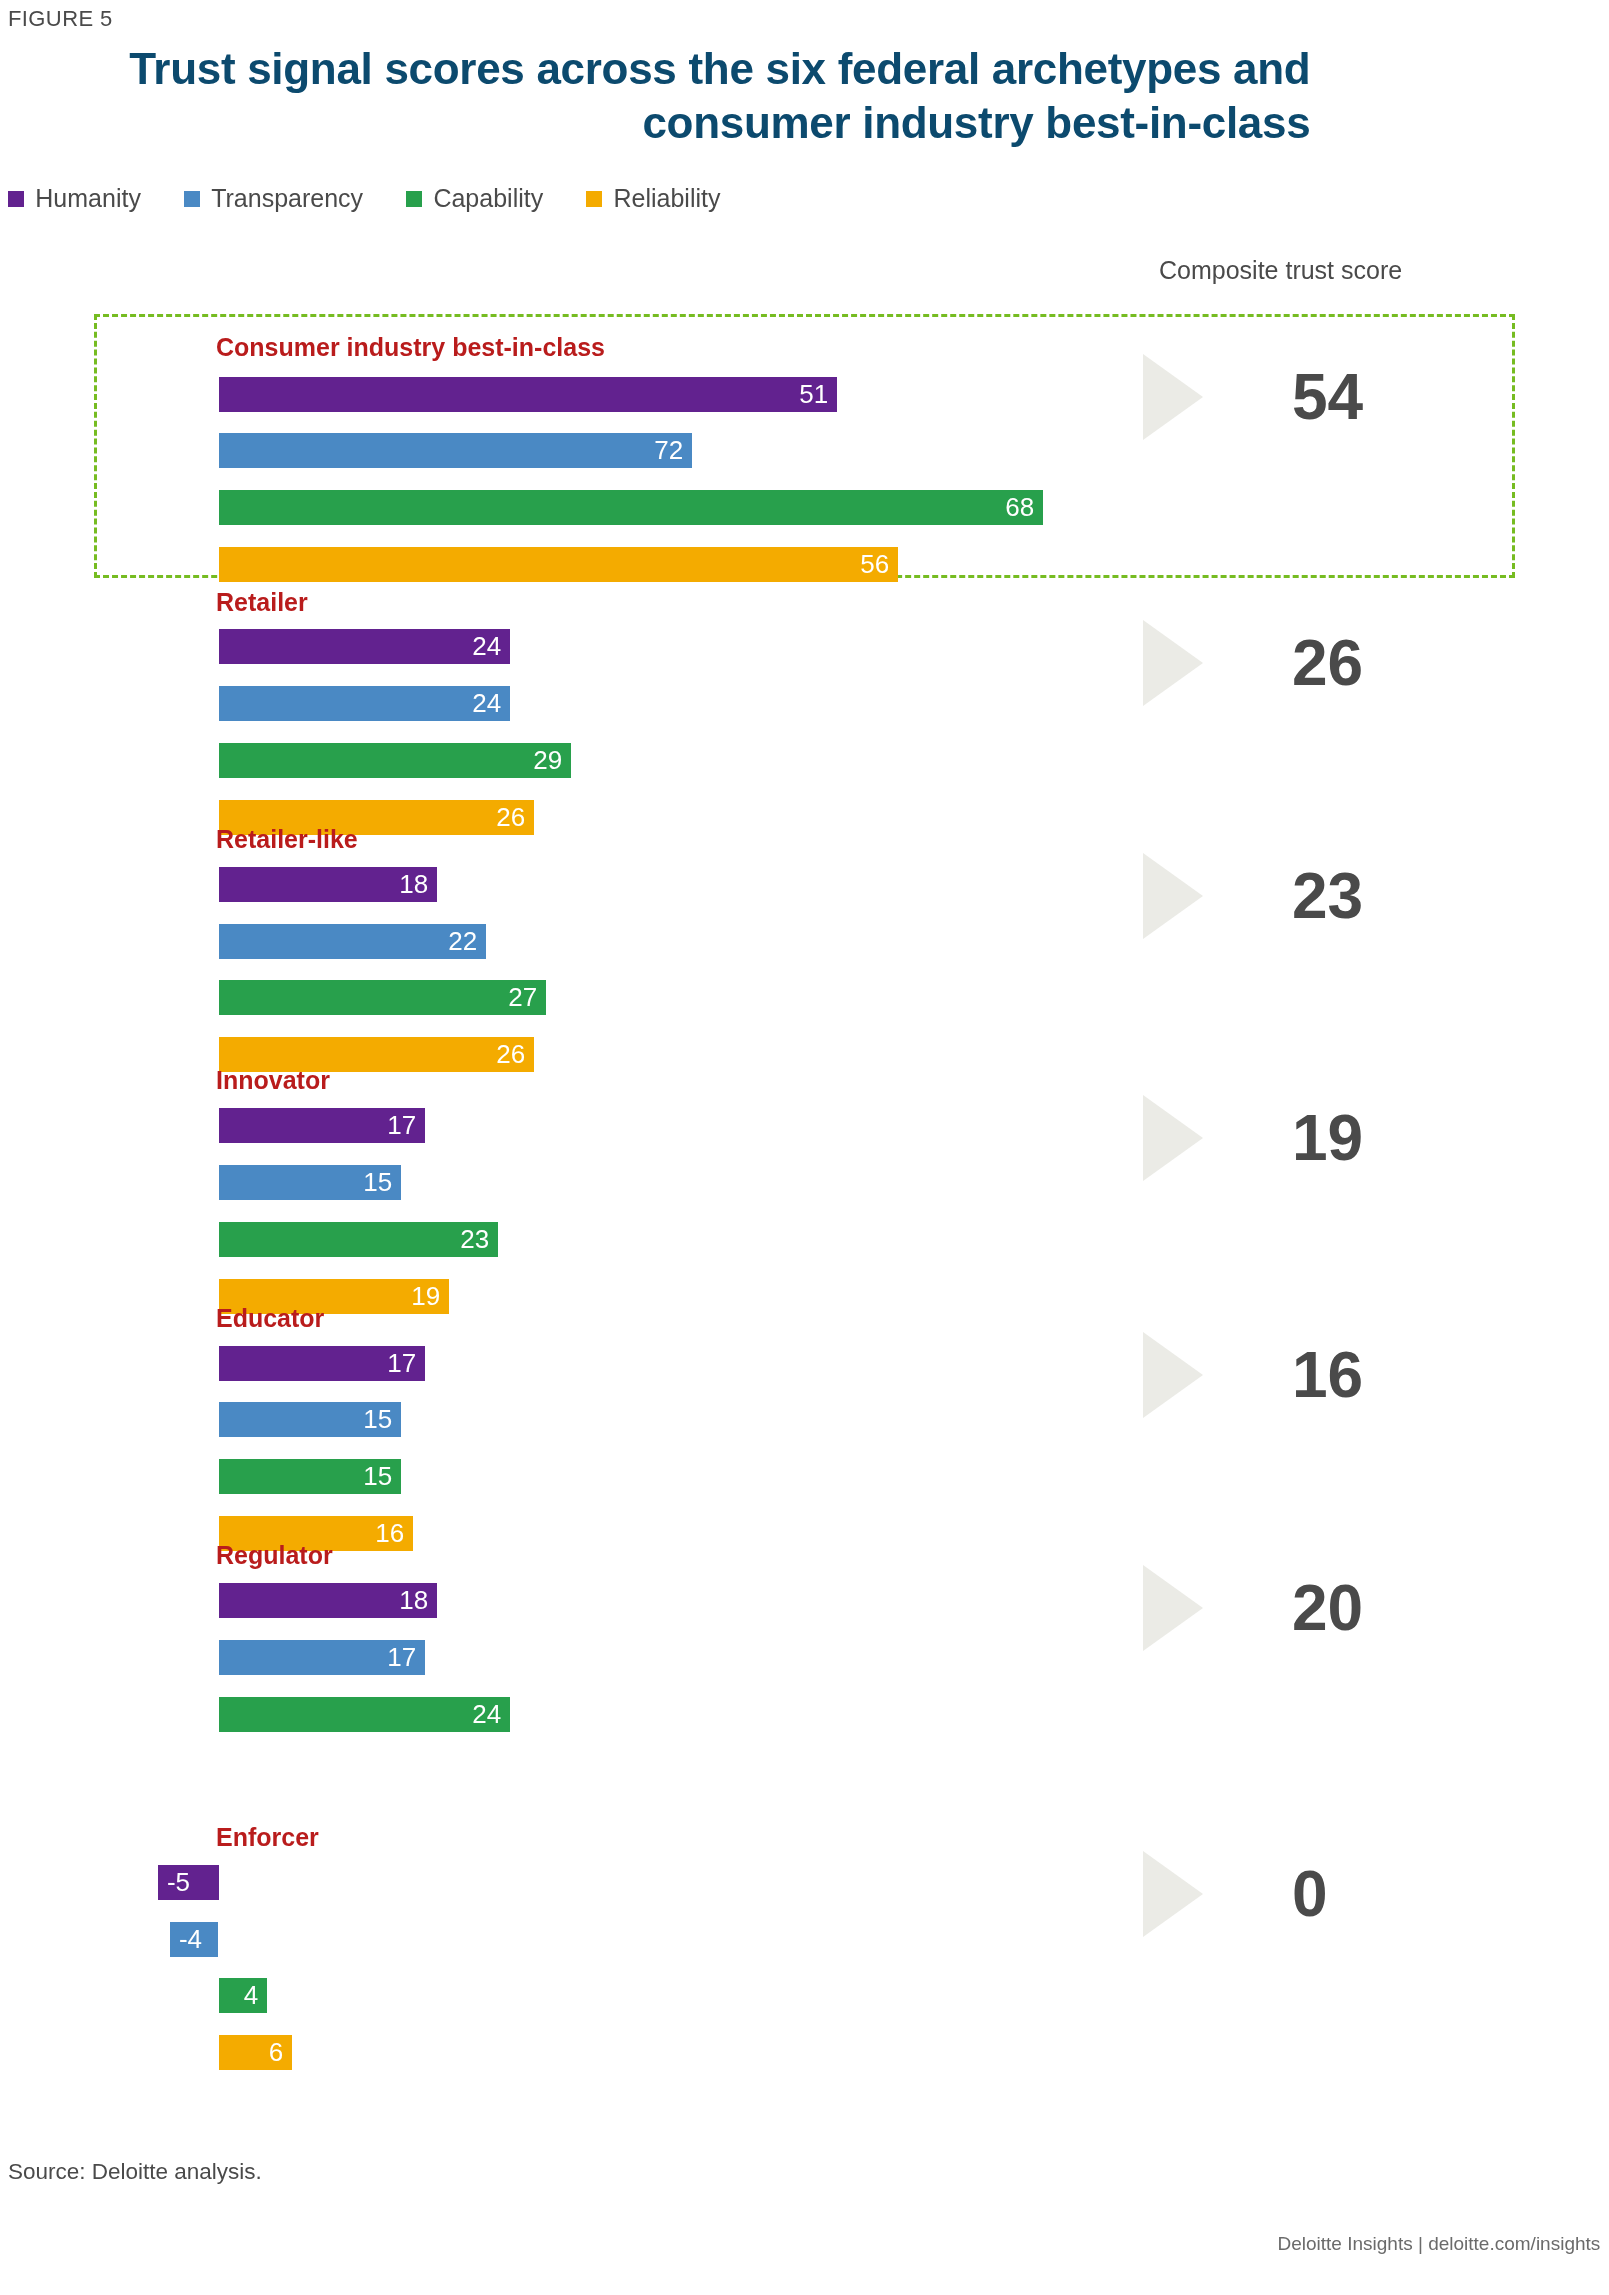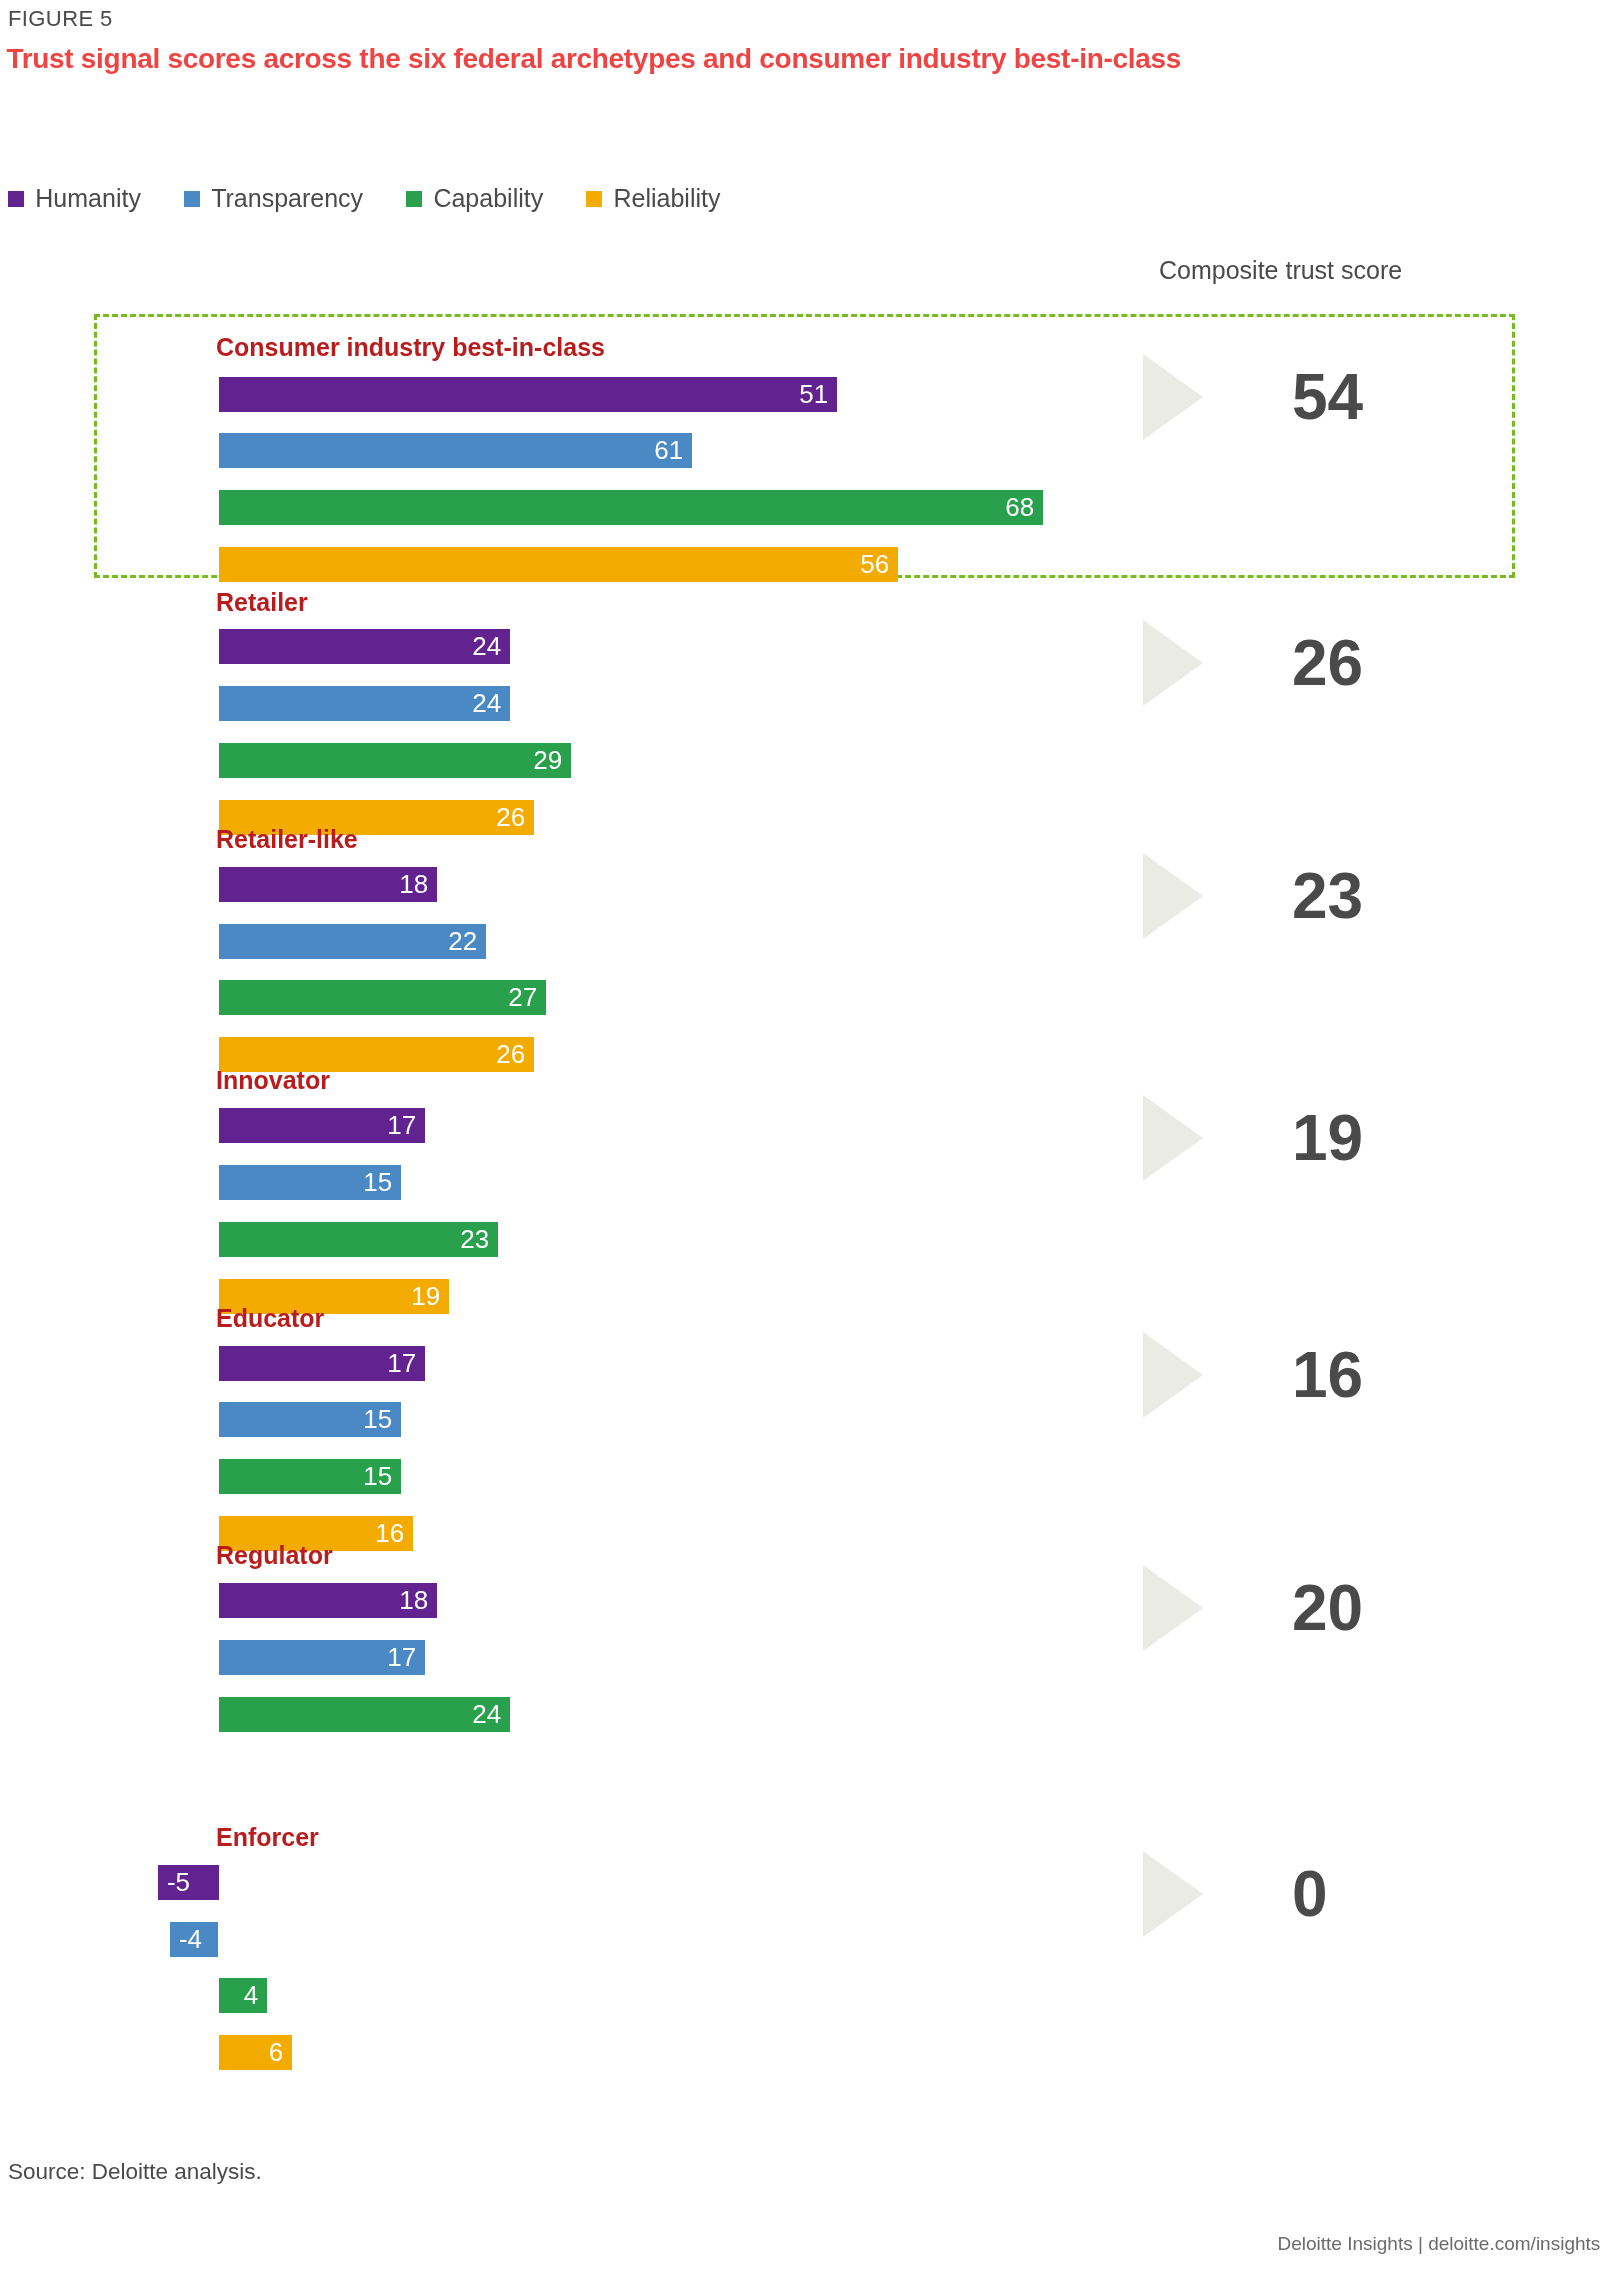--- a/index.html
+++ b/index.html
@@ -24,25 +24,26 @@
     letter-spacing: 0.4px;
     color: #4a4a4a;
     font-family: "Liberation Sans", sans-serif;
   }
 
   .chart-title {
     position: absolute;
     left: 6.4px;
     top: 42px;
     width: 1304px;
-    font-size: 28px;
+    font-size: 44px;
     line-height: 1.22;
     font-weight: bold;
-    color: #ef4444;
+    color: #0c4a6e;
     letter-spacing: -0.3px;
+    text-align: right;
   }
 
   .legend {
     position: absolute;
     left: 8px;
     top: 184px;
     display: flex;
     align-items: center;
     gap: 0;
   }
@@ -194,21 +195,21 @@
 <div class="plot" id="plot-area">
   <div class="highlight-box"></div>
 <div class="group-label" style="top: 333px;">Consumer industry best-in-class</div>
     <div class="bar-row" style="top: 377px; left: 0px; width: 1610px;">
       <div class="bar" style="left: 219px; width: 618px; background: rgb(98, 34, 143);">
         <span class="bar-value pos">51</span>
       </div>
     </div>
     <div class="bar-row" style="top: 433px; left: 0px; width: 1610px;">
       <div class="bar" style="left: 219px; width: 473px; background: rgb(74, 137, 196);">
-        <span class="bar-value pos">61</span>
+        <span class="bar-value pos">72</span>
       </div>
     </div>
     <div class="bar-row" style="top: 490px; left: 0px; width: 1610px;">
       <div class="bar" style="left: 219px; width: 824px; background: rgb(40, 160, 76);">
         <span class="bar-value pos">68</span>
       </div>
     </div>
     <div class="bar-row" style="top: 547px; left: 0px; width: 1610px;">
       <div class="bar" style="left: 219px; width: 679px; background: rgb(244, 171, 0);">
         <span class="bar-value pos">56</span>

